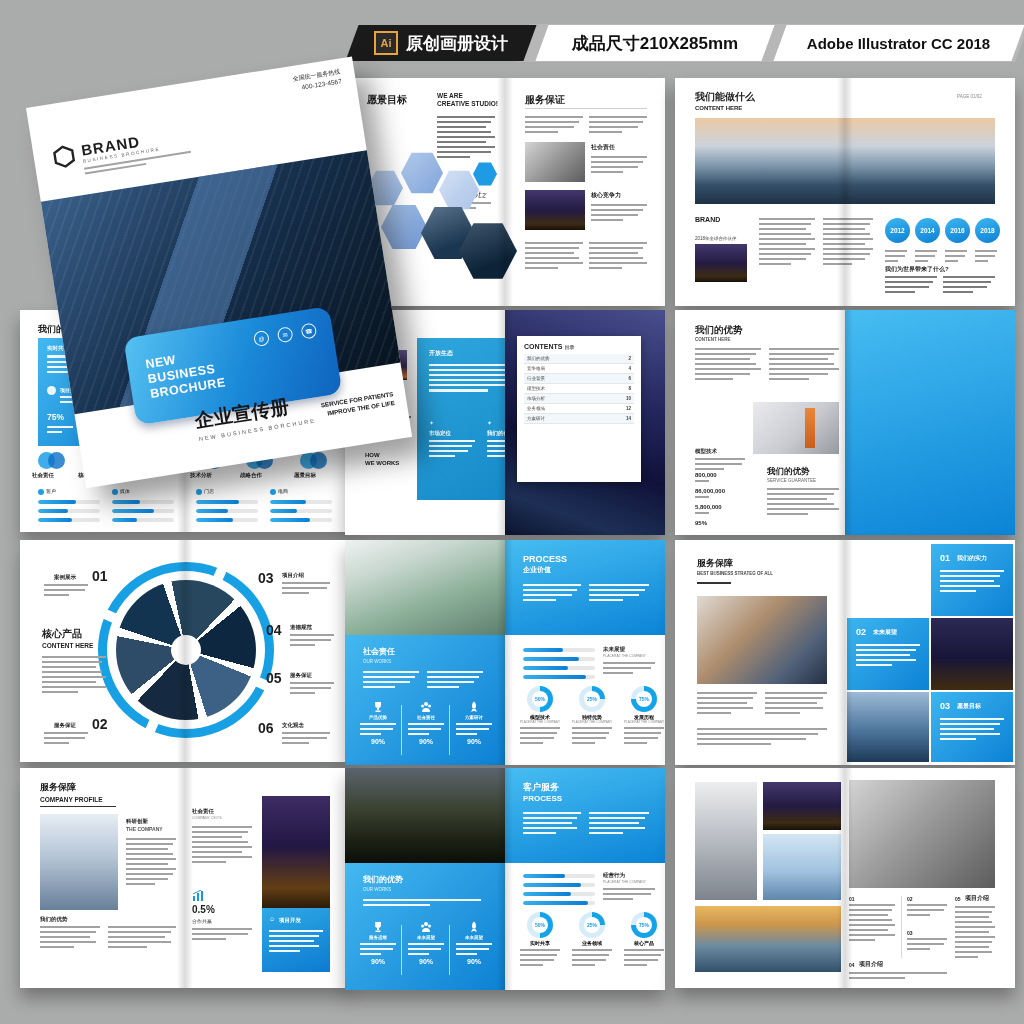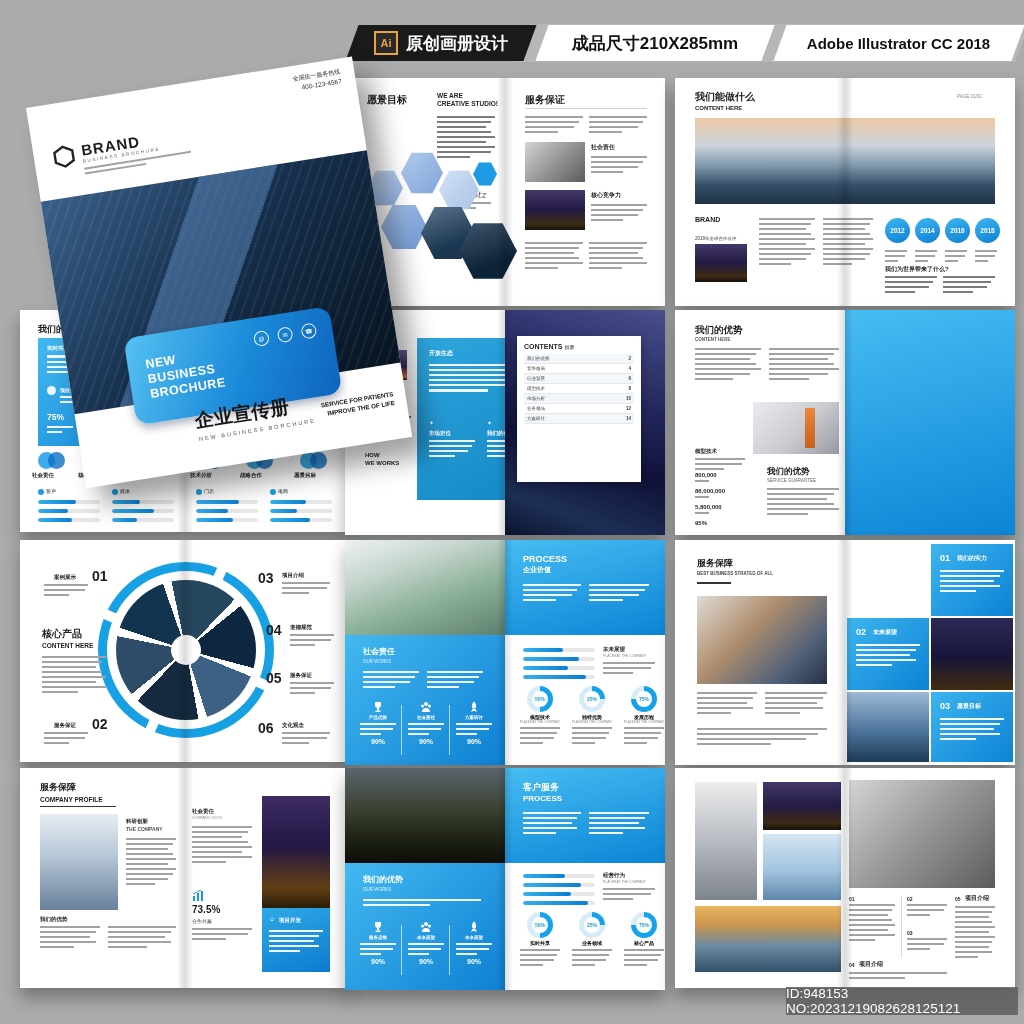--- a/index.html
+++ b/index.html
@@ -785,21 +785,21 @@
         <i></i>
         <i></i>
         <i></i>
       </div>
     <div class="abs" style="left:172px;top:120px;width:14px;height:12px">
       <svg width="14" height="12" viewBox="0 0 14 12">
           <path d="M1 11V6h2v5zM5 11V3h2v8zM9 11V1h2v10z" fill="#1697e2"></path>
           <path d="M1 4 5 2 9 0" stroke="#1697e2" fill="none" stroke-width="1"></path>
         </svg>
     </div>
-    <div class="t b" style="left:172px;top:136px;font-size:10px">73.5%</div>
+    <div class="t b" style="left:172px;top:136px;font-size:10px">0.5%</div>
     <div class="t" style="left:172px;top:150px;font-size:5px;color:#444">合作共赢</div>
     <div class="lines" style="left:172px;top:160px;width:60px">
         <i></i>
         <i></i>
         <i></i>
       </div>
     <div class="ph ph-hk" style="left:242px;top:28px;width:68px;height:112px"></div>
     <div class="abs" style="left:242px;top:140px;width:68px;height:64px;background:linear-gradient(160deg,#2fa9e6,#0d7bd0)">
       <div class="t w" style="left:7px;top:8px;font-size:6px">☺</div>
       <div class="t w b" style="left:17px;top:9px;font-size:5.5px">项目开发</div>
@@ -1018,17 +1018,14 @@
       <div class="cirico" style="right:64px;top:14px">@</div>
       <div class="cirico" style="right:40px;top:14px">✉</div>
       <div class="cirico" style="right:16px;top:14px">☎</div>
     </div>
     <div class="t b" style="left:118px;top:325px;font-size:19px;color:#161616">企业宣传册</div>
     <div class="t" style="left:119px;top:351px;font-size:5.6px;letter-spacing:2px;color:#555">NEW BUSINESS BORCHURE</div>
     <div class="t b" style="right:12px;top:336px;text-align:right;font-size:6.2px;color:#161616">SERVICE FOR PATIENTS</div>
     <div class="t b" style="right:12px;top:345px;text-align:right;font-size:6.2px;color:#161616">IMPROVE THE OF LIFE</div>
   </div>
 
-  <div class="abs" style="left:786px;top:987px;width:232px;height:28px;background:rgba(96,96,96,.88);display:flex;align-items:center;justify-content:center;z-index:10">
-    <span class="w" style="font-size:13.5px">ID:948153 NO:20231219082628125121</span>
-  </div>
 
 </div>
 
 </body></html>

